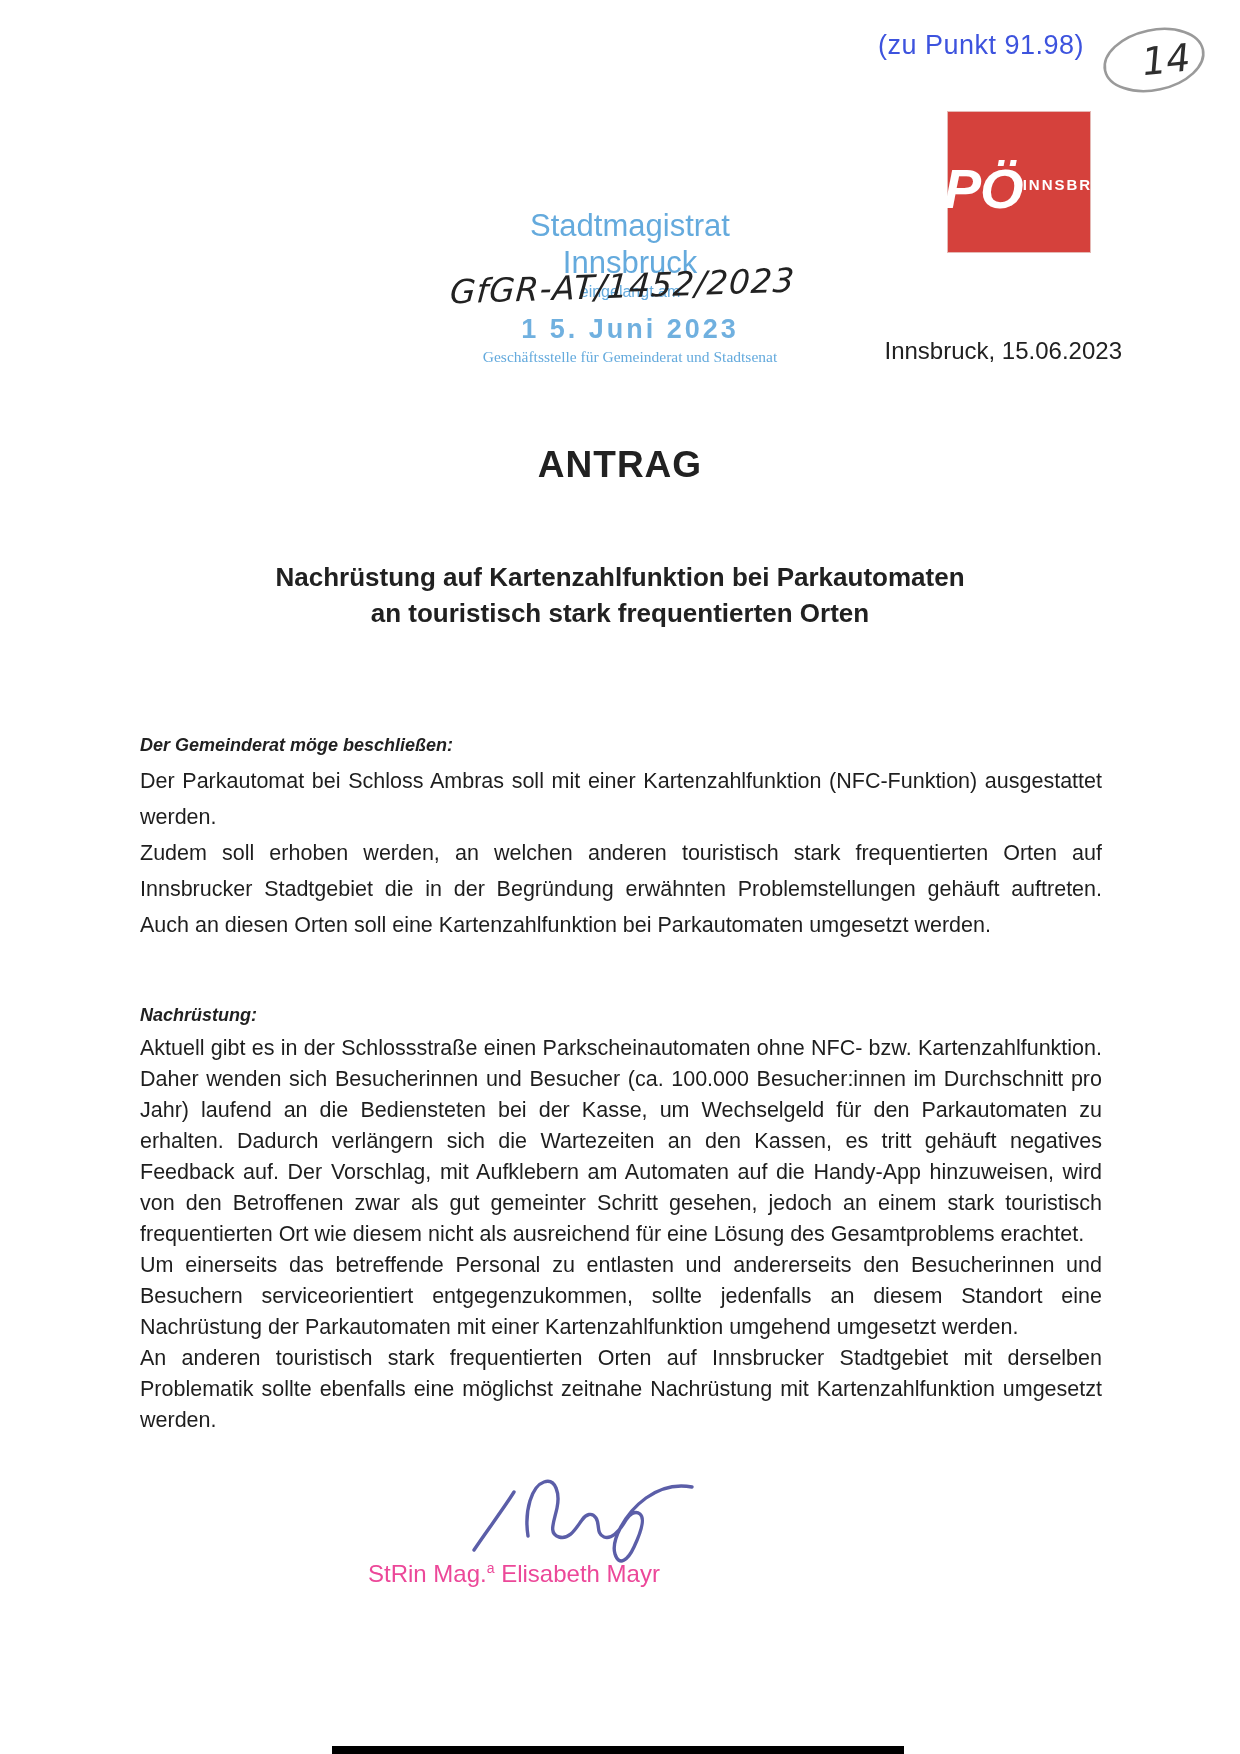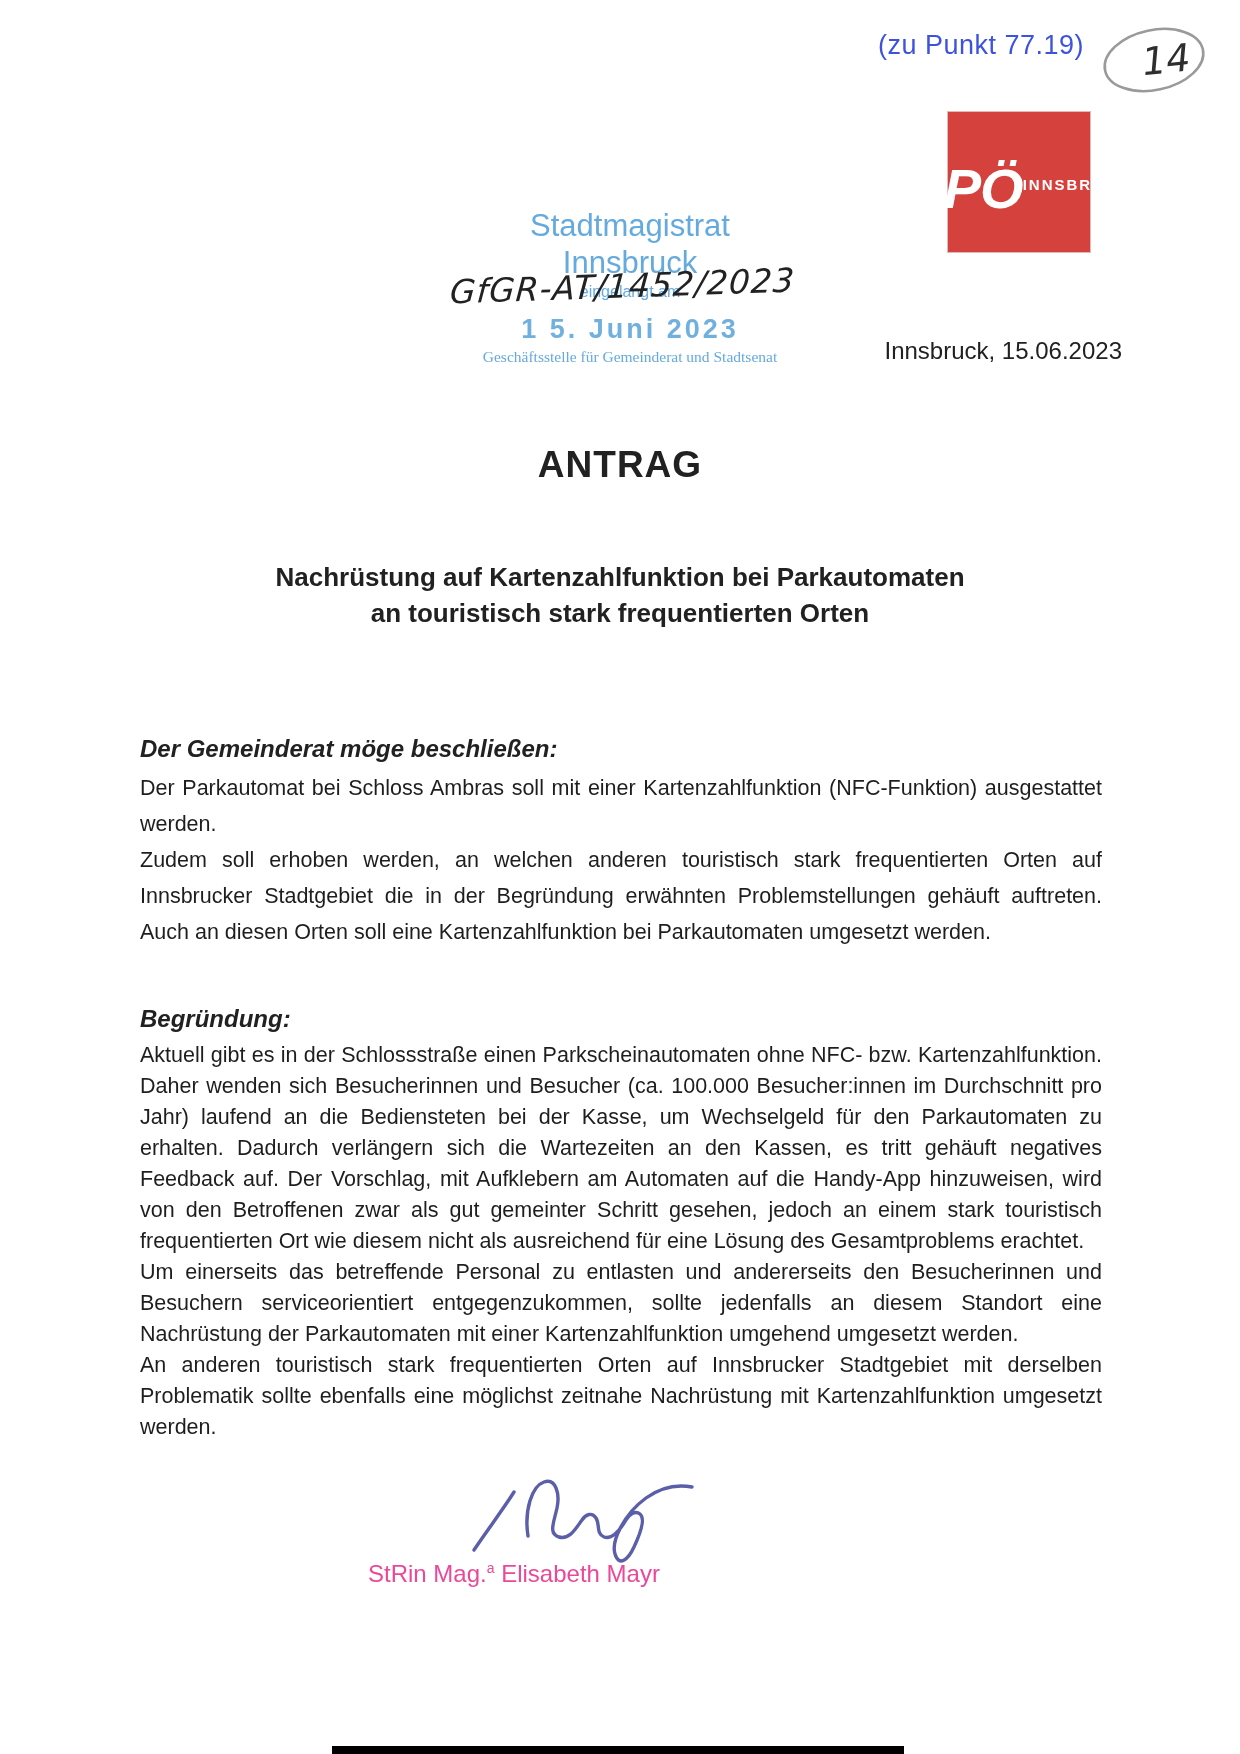--- a/index.html
+++ b/index.html
@@ -65,21 +65,21 @@
     text-align:center;font-size:37px;font-weight:bold;letter-spacing:1px;
   }
   .subtitle{
     position:absolute;top:559px;left:0;width:100%;
     text-align:center;font-size:26px;font-weight:bold;line-height:36px;
   }
 
   
   .section{position:absolute;left:140px;width:962px;}
   .section-heading{
-    font-size:24px;font-weight:bold;font-style:italic;margin:0 0 7px 0;
+    font-size:18px;font-weight:bold;font-style:italic;margin:0 0 7px 0;
   }
   .section p{
     margin:0;font-size:21.5px;text-align:justify;color:#1e1e1e;
   }
   .section--resolution{top:735px;}
   .section--resolution p{line-height:36px;}
   .section--justification{top:1005px;}
   .section--justification p{line-height:31px;}
 
   
@@ -93,21 +93,21 @@
   
   .scan-bar{
     position:absolute;left:332px;bottom:0;width:572px;height:8px;background:#000;
   }
 </style>
 </head>
 <body>
 
 <div class="page">
 
-  <div class="ref">(zu Punkt 77.19)</div>
+  <div class="ref">(zu Punkt 91.98)</div>
 
   <div class="pagenum">
     <svg width="112" height="76" viewBox="0 0 112 76">
       <ellipse cx="56" cy="38" rx="50" ry="30" fill="none" stroke="#9a9a9a" stroke-width="2.6" transform="rotate(-12 56 38)"></ellipse>
       <text x="44" y="52" font-size="38" font-style="italic" fill="#2e2e2e" font-family="DejaVu Sans, sans-serif" transform="rotate(-6 56 38)">14</text>
     </svg>
   </div>
 
   <div class="logo">
     <div class="logo-main">SPÖ</div>
@@ -131,21 +131,21 @@
     <div>an touristisch stark frequentierten Orten</div>
   </div>
 
   <div class="section section--resolution">
     <div class="section-heading">Der Gemeinderat möge beschließen:</div>
     <p>Der Parkautomat bei Schloss Ambras soll mit einer Kartenzahlfunktion (NFC-Funktion) ausgestattet werden.</p>
     <p>Zudem soll erhoben werden, an welchen anderen touristisch stark frequentierten Orten auf Innsbrucker Stadtgebiet die in der Begründung erwähnten Problemstellungen gehäuft auftreten. Auch an diesen Orten soll eine Kartenzahlfunktion bei Parkautomaten umgesetzt werden.</p>
   </div>
 
   <div class="section section--justification">
-    <div class="section-heading">Begründung:</div>
+    <div class="section-heading">Nachrüstung:</div>
     <p>Aktuell gibt es in der Schlossstraße einen Parkscheinautomaten ohne NFC- bzw. Kartenzahlfunktion. Daher wenden sich Besucherinnen und Besucher (ca. 100.000 Besucher:innen im Durchschnitt pro Jahr) laufend an die Bediensteten bei der Kasse, um Wechselgeld für den Parkautomaten zu erhalten. Dadurch verlängern sich die Wartezeiten an den Kassen, es tritt gehäuft negatives Feedback auf. Der Vorschlag, mit Aufklebern am Automaten auf die Handy-App hinzuweisen, wird von den Betroffenen zwar als gut gemeinter Schritt gesehen, jedoch an einem stark touristisch frequentierten Ort wie diesem nicht als ausreichend für eine Lösung des Gesamtproblems erachtet.</p>
     <p>Um einerseits das betreffende Personal zu entlasten und andererseits den Besucherinnen und Besuchern serviceorientiert entgegenzukommen, sollte jedenfalls an diesem Standort eine Nachrüstung der Parkautomaten mit einer Kartenzahlfunktion umgehend umgesetzt werden.</p>
     <p>An anderen touristisch stark frequentierten Orten auf Innsbrucker Stadtgebiet mit derselben Problematik sollte ebenfalls eine möglichst zeitnahe Nachrüstung mit Kartenzahlfunktion umgesetzt werden.</p>
   </div>
 
   <div class="signature-ink">
     <svg width="236" height="122" viewBox="0 0 236 122">
       <g fill="none" stroke="#5b5ea8" stroke-width="3.4" stroke-linecap="round">
         <path d="M8,100 C20,82 38,58 48,42"></path>
         <path d="M62,86 C58,60 66,36 78,32 C90,28 94,44 91,58 C88,72 82,84 93,87

